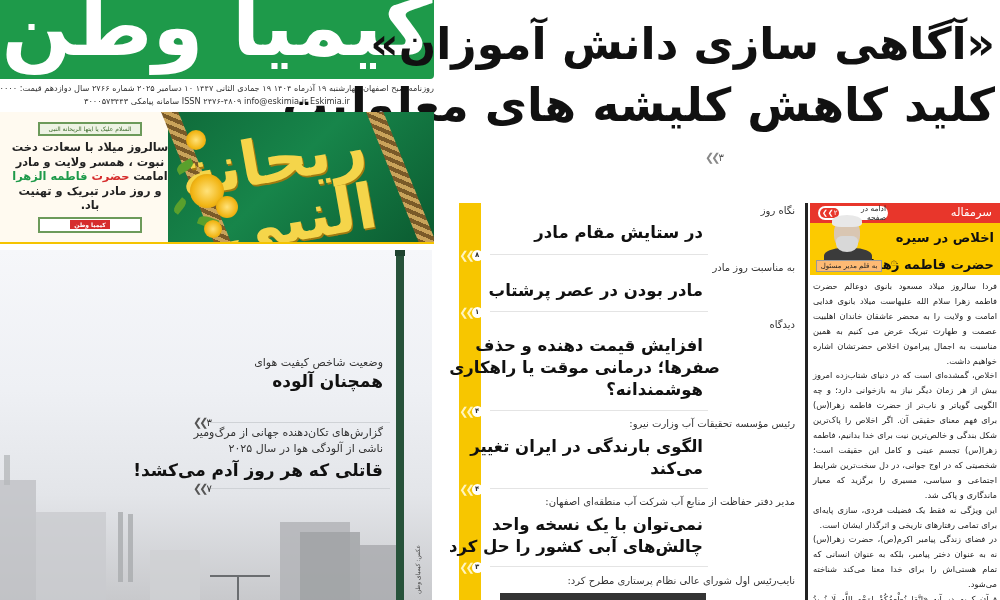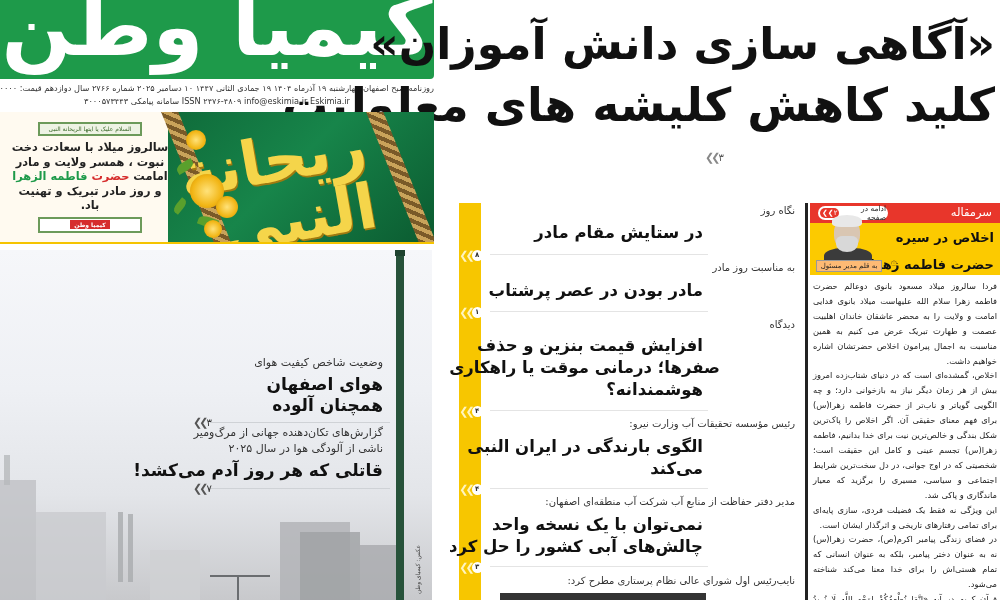--- a/index.html
+++ b/index.html
@@ -213,21 +213,20 @@
   <div class="lamp-pole" style="left:237px;top:325px;height:30px;"></div>
   <div class="lamp-arm" style="left:210px;top:325px;width:60px;"></div>
   <div class="lamp-pole" style="left:221px;top:358px;height:0;"></div>
   <div class="lamp-pole" style="left:219px;top:360px;height:0;"></div>
 
   <div class="pole"></div>
   <div class="pole-cap"></div>
 
   <div class="story" style="top:105px;">
     <div class="kicker">وضعیت شاخص کیفیت هوای</div>
-    <div class="title">هوای اصفهان</div>
     <div class="title" style="margin-top:0;">همچنان آلوده</div>
   </div>
   <div class="story-rule" style="left:210px;top:172px;width:180px;"></div>
   <div class="page-ref" style="left:193px;top:166px;">
     <span class="chev">❮❮</span>
     <span>۳</span>
   </div>
 
   <div class="story" style="top:175px;">
     <div class="kicker">گزارش‌های تکان‌دهنده جهانی از مرگ‌ومیر</div>
@@ -255,31 +254,31 @@
 
 <div class="mid-label" style="top:262px;">به مناسبت روز مادر</div>
 <div class="mid-title" style="top:280px;right:297px;">مادر بودن در عصر پرشتاب</div>
 <div class="mid-rule" style="top:311px;"></div>
 <div class="ystrip-ref" style="top:305px;">
   <span class="chev">❮❮</span>
   <span class="num">۱</span>
 </div>
 
 <div class="mid-label" style="top:319px;">دیدگاه</div>
-<div class="mid-title" style="top:335px;right:297px;">افزایش قیمت بنزین و حذف</div>
+<div class="mid-title" style="top:335px;right:297px;">افزایش قیمت دهنده و حذف</div>
 <div class="mid-title" style="top:357px;right:280px;">صفرها؛ درمانی موقت یا راهکاری</div>
 <div class="mid-title" style="top:379px;right:297px;">هوشمندانه؟</div>
 <div class="mid-rule" style="top:410px;"></div>
 <div class="ystrip-ref" style="top:404px;">
   <span class="chev">❮❮</span>
   <span class="num">۴</span>
 </div>
 
 <div class="mid-label" style="top:418px;">رئیس مؤسسه تحقیقات آب وزارت نیرو:</div>
-<div class="mid-title" style="top:436px;right:297px;">الگوی بارندگی در ایران النبی</div>
+<div class="mid-title" style="top:436px;right:297px;">الگوی بارندگی در ایران تغییر</div>
 <div class="mid-title" style="top:458px;right:297px;">می‌کند</div>
 <div class="mid-rule" style="top:488px;"></div>
 <div class="ystrip-ref" style="top:482px;">
   <span class="chev">❮❮</span>
   <span class="num">۴</span>
 </div>
 
 <div class="mid-label" style="top:496px;">مدیر دفتر حفاظت از منابع آب شرکت آب منطقه‌ای اصفهان:</div>
 <div class="mid-title" style="top:514px;right:297px;">نمی‌توان با یک نسخه واحد</div>
 <div class="mid-title" style="top:536px;right:297px;">چالش‌های آبی کشور را حل کرد</div>

